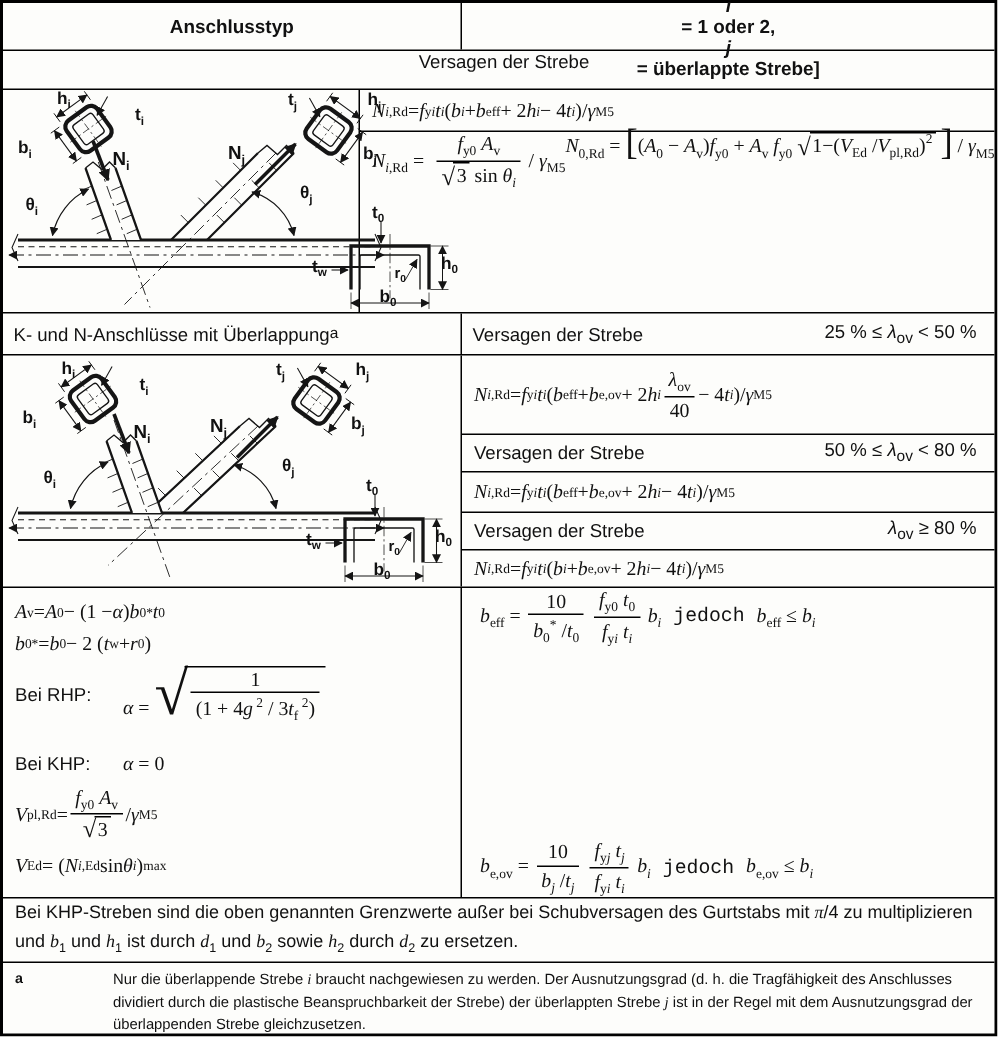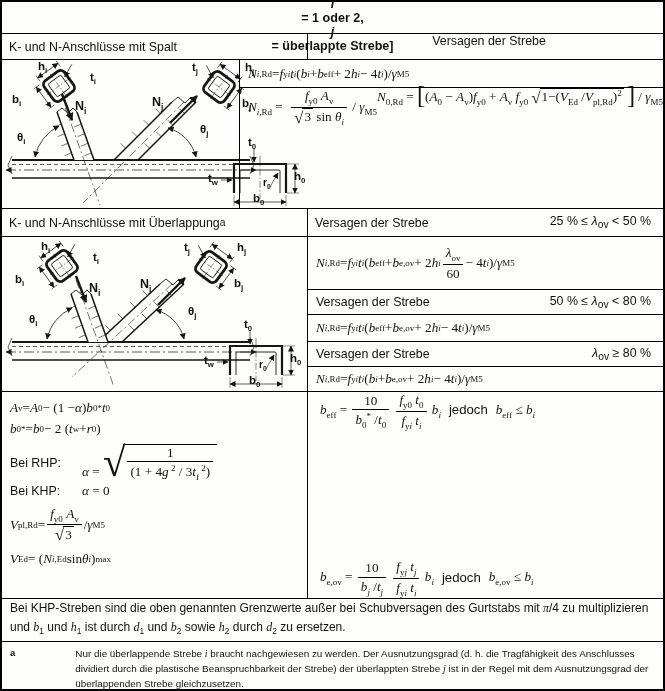--- a/index.html
+++ b/index.html
@@ -19,21 +19,21 @@
   .full{display:block;}
   .th{display:flex;align-items:center;justify-content:center;
       font-weight:bold;font-size:12.6px;}
   .lbl{display:flex;align-items:center;font-size:12.4px;padding-left:7px;}
   .cond{justify-content:space-between;padding-right:12px;flex-direction:row;}
   .sub{display:flex;align-items:center;box-sizing:border-box;padding-left:8px;}
   .bt{border-top:1px solid #000;}
   
   .f{font-family:"Liberation Serif",serif;font-size:13.2px;white-space:nowrap;}
   .f sub, .f sup{font-size:0.68em;}
-  .f .sans{font-family:Liberation Sans, sans-serif;margin:0 8px;}
+  .f .sans{font-family:Liberation Mono, monospace;margin:0 8px;}
   .fr{display:inline-block;vertical-align:middle;text-align:center;margin:0 2px;line-height:1.15;}
   .fr .ft{display:block;padding:0 3px 1px;border-bottom:1px solid #000;}
   .fr .fb{display:block;padding:1px 3px 0;}
   .sq{white-space:nowrap;}
   .sq .rd{font-size:1.25em;vertical-align:-0.12em;margin-right:-1px;}
   .sq .ov{border-top:1px solid #000;padding:0 2px;}
   .sq.tall{display:inline-flex;align-items:center;}
   .sq.tall .rd{font-size:3.1em;line-height:0;vertical-align:middle;font-weight:200;margin-right:-2px;}
   .sq.tall .ov{display:inline-block;}
   .bb{font-size:1.85em;line-height:0;vertical-align:-0.06em;font-family:"Liberation Serif",serif;}
@@ -60,25 +60,25 @@
   .dl sub{font-size:0.68em;}
   .dl.n{font-size:12.5px;}
   .dl.sm{font-size:10px;}
 </style>
 </head>
 <body>
 
 <div class="doc">
 
   <div class="row first" style="height:31px">
+    <div class="cl th">Anschlusstyp</div>
     <div class="cr th">Tragfähigkeit [<i>i</i> = 1 oder 2, <i>j</i> = überlappte Strebe]</div>
   </div>
 
   <div class="row" style="height:26px">
-    <div class="cl lbl">K- und N-Anschlüsse mit Spalt</div>
     <div class="cr lbl">Versagen der Strebe</div>
   </div>
 
   <div class="row" style="height:149px">
     <div class="cl diagcell">
       <div class="diag">
         <svg width="306" height="148" viewBox="0 0 306 148">
           <defs>
             <marker id="ah1" markerWidth="8" markerHeight="8" refX="7" refY="4" orient="auto-start-reverse" markerUnits="userSpaceOnUse">
                 <path d="M0,0 L8,4 L0,8 Z"></path>
@@ -252,40 +252,40 @@
         <span class="dl" style="left:242px;top:82px">t<sub>0</sub></span>
         <span class="dl" style="left:202px;top:118px">t<sub>w</sub></span>
         <span class="dl sm" style="left:257px;top:123px">r<sub>0</sub></span>
         <span class="dl" style="left:288px;top:116px">h<sub>0</sub></span>
         <span class="dl" style="left:247px;top:138px">b<sub>0</sub></span>
       </div>
     </div>
     <div class="cr">
       <div class="sub f" style="height:52px"><i>N</i><sub><i>i</i>,Rd</sub> = <i>f</i><sub>y<i>i</i></sub> <i>t</i><sub><i>i</i></sub>(<i>b</i><sub>eff</sub> + <i>b</i><sub>e,ov</sub> + 2<i>h</i><sub><i>i</i></sub> <span class="fr">
             <span class="ft"><i>λ</i><sub>ov</sub></span>
-            <span class="fb">60</span>
+            <span class="fb">40</span>
           </span> − 4<i>t</i><sub><i>i</i></sub>)/<i>γ</i><sub>M5</sub></div>
       <div class="sub lbl cond bt" style="height:25px">
         <span>Versagen der Strebe</span>
         <span>50 % ≤ <i>λ</i><sub>ov</sub> &lt; 80 %</span>
       </div>
       <div class="sub f bt" style="height:27px"><i>N</i><sub><i>i</i>,Rd</sub> = <i>f</i><sub>y<i>i</i></sub> <i>t</i><sub><i>i</i></sub>(<i>b</i><sub>eff</sub> + <i>b</i><sub>e,ov</sub> + 2<i>h</i><sub><i>i</i></sub> − 4<i>t</i><sub><i>i</i></sub>)/<i>γ</i><sub>M5</sub></div>
       <div class="sub lbl cond bt" style="height:25px">
         <span>Versagen der Strebe</span>
         <span><i>λ</i><sub>ov</sub> ≥ 80 %</span>
       </div>
       <div class="sub f bt" style="flex:1"><i>N</i><sub><i>i</i>,Rd</sub> = <i>f</i><sub>y<i>i</i></sub> <i>t</i><sub><i>i</i></sub>(<i>b</i><sub><i>i</i></sub> + <i>b</i><sub>e,ov</sub> + 2<i>h</i><sub><i>i</i></sub> − 4<i>t</i><sub><i>i</i></sub>)/<i>γ</i><sub>M5</sub></div>
     </div>
   </div>
 
   <div class="row" style="height:207px">
     <div class="cl defs">
       <div class="defrow f"><i>A</i><sub>v</sub> = <i>A</i><sub>0</sub> − (1 − <i>α</i>) <i>b</i><sub>0</sub><sup>*</sup> <i>t</i><sub>0</sub></div>
       <div class="defrow f"><i>b</i><sub>0</sub><sup>*</sup> = <i>b</i><sub>0</sub> − 2 (<i>t</i><sub>w</sub> + <i>r</i><sub>0</sub>)</div>
-      <div class="defrow" style="margin:7px 0 0">
+      <div class="defrow" style="margin:7px 0 18px">
         <span class="dlbl">Bei RHP:</span>
         <span class="f"><i>α</i> = <span class="sq tall">
               <span class="rd">√</span>
               <span class="ov"><span class="fr"><span class="ft">1</span><span class="fb">(1 + 4<i>g</i><sup> 2</sup> / 3<i>t</i><sub>f</sub><sup> 2</sup>)</span></span></span>
             </span></span>
       </div>
       <div class="defrow">
         <span class="dlbl">Bei KHP:</span>
         <span class="f"><i>α</i> = 0</span>
       </div>

